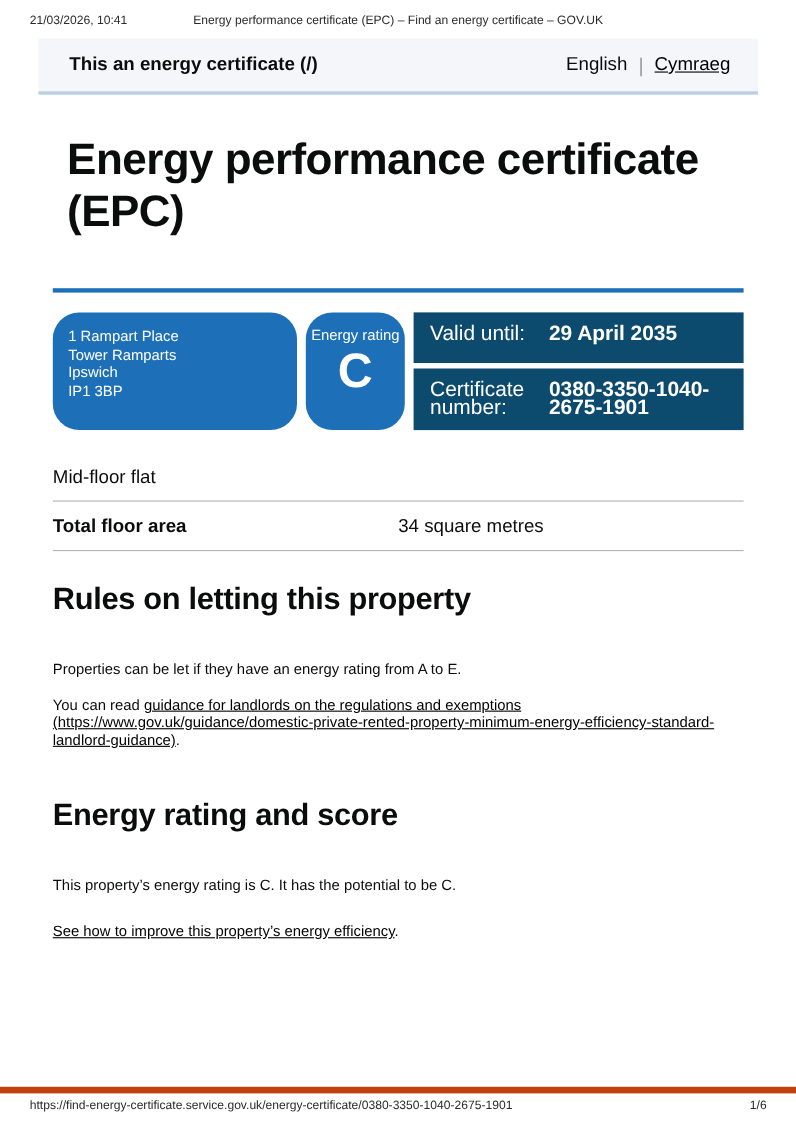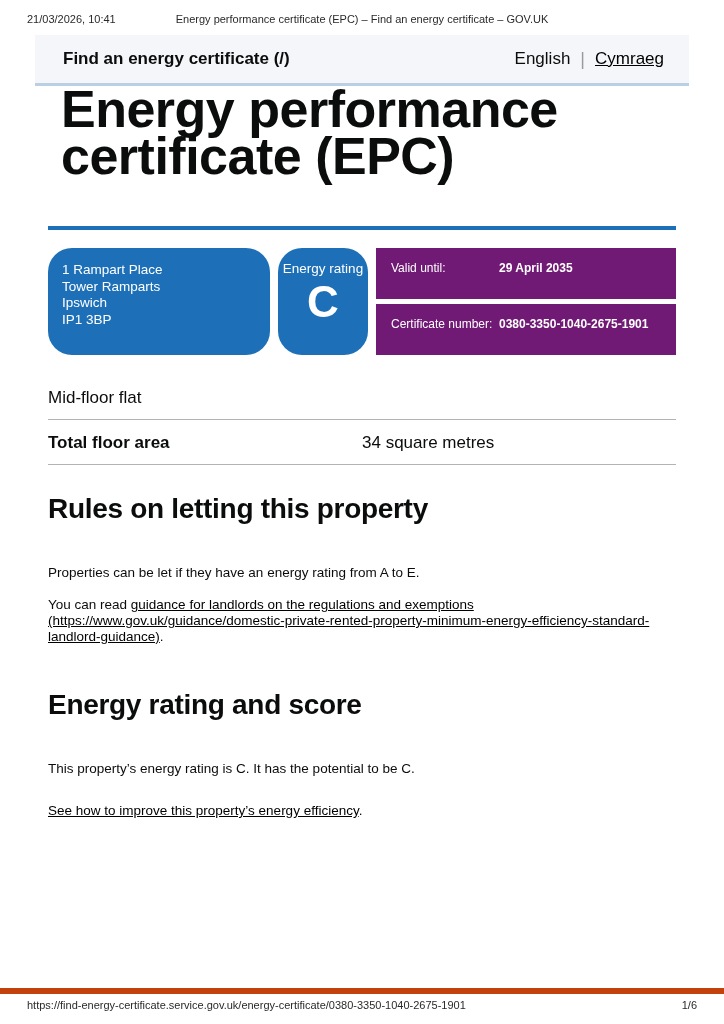--- a/index.html
+++ b/index.html
@@ -38,44 +38,45 @@
   }
   .service-name { font-size: 17px; font-weight: bold; color: #0b0c0c; text-decoration: none; }
   .lang-switch { font-size: 17px; display: flex; align-items: center; gap: 10px; padding-left: 46px; }
   .lang-sep { color: #9a9a9a; font-weight: 300; font-size: 18px; }
   a.blue-link { color: #000000; text-decoration: underline; cursor: pointer; }
 
   
   .content { position: absolute; top: 86px; left: 48px; right: 48px; }
 
   h1.page-title {
+    margin-top: 36px;
     padding-left: 13px;
-    font-size: 52px; line-height: 47px; font-weight: bold;
+    font-size: 40px; line-height: 47px; font-weight: bold;
     letter-spacing: -0.5px;
   }
   .blue-rule { margin-top: 46px; height: 4px; background: #1d70b8; }
 
   
   .cert-panel {
     margin-top: 18px;
     display: grid;
     grid-template-columns: 222px 90px 1fr;
     column-gap: 8px;
     min-height: 107px;
   }
   .cert-cell { background: #1d70b8; color: #ffffff; border-radius: 24px; }
   .cell-address { padding: 14px 14px; font-size: 13.5px; line-height: 16.5px; }
   .cell-rating  { text-align: center; padding-top: 13px; }
   .cell-rating .rating-label { font-size: 13.5px; }
   .cell-rating .rating-letter { font-size: 44px; font-weight: bold; line-height: 48px; margin-top: 2px; }
   .cell-right { display: flex; flex-direction: column; gap: 5px; background: #ffffff; }
   .cert-subcell {
-    background: #701a75; color: #ffffff; flex: 1;
+    background: #0c4a6e; color: #ffffff; flex: 1;
     display: grid; grid-template-columns: 40% 60%;
-    padding: 12px 15px; font-size: 12px; line-height: 16px;
+    padding: 12px 15px; font-size: 19px; line-height: 16px;
     align-items: start;
   }
   .cert-subcell .val { font-weight: bold; }
 
   
   .summary-table { margin-top: 20px; }
   .summary-row {
     display: grid; grid-template-columns: 50% 50%;
     padding: 13px 0 11px 0;
     border-bottom: 1px solid #b1b4b6;
@@ -96,21 +97,21 @@
 </style>
 </head>
 <body>
 
 <div class="print-header">
   <span class="dt">21/03/2026, 10:41</span>
   <div class="doc">Energy performance certificate (EPC) – Find an energy certificate – GOV.UK</div>
 </div>
 
 <div class="gov-header">
-  <a class="service-name">Find an energy certificate (/)</a>
+  <a class="service-name">This an energy certificate (/)</a>
   <div class="lang-switch">
     <span>English</span>
     <span class="lang-sep">|</span>
     <a class="blue-link">Cymraeg</a>
   </div>
 </div>
 
 <div class="content">
 
   <h1 class="page-title">Energy performance certificate (EPC)</h1>

